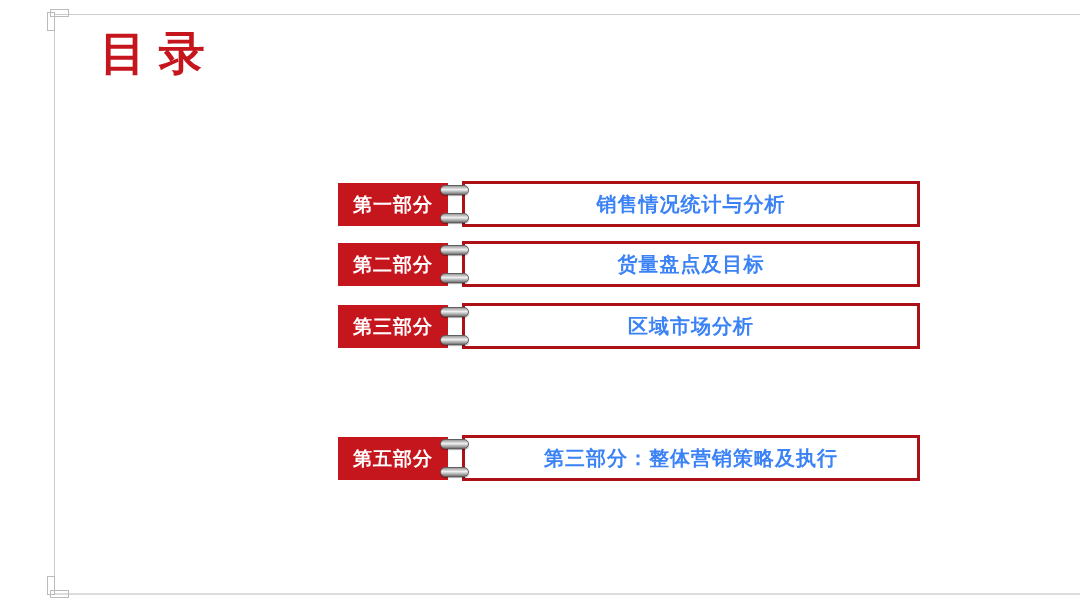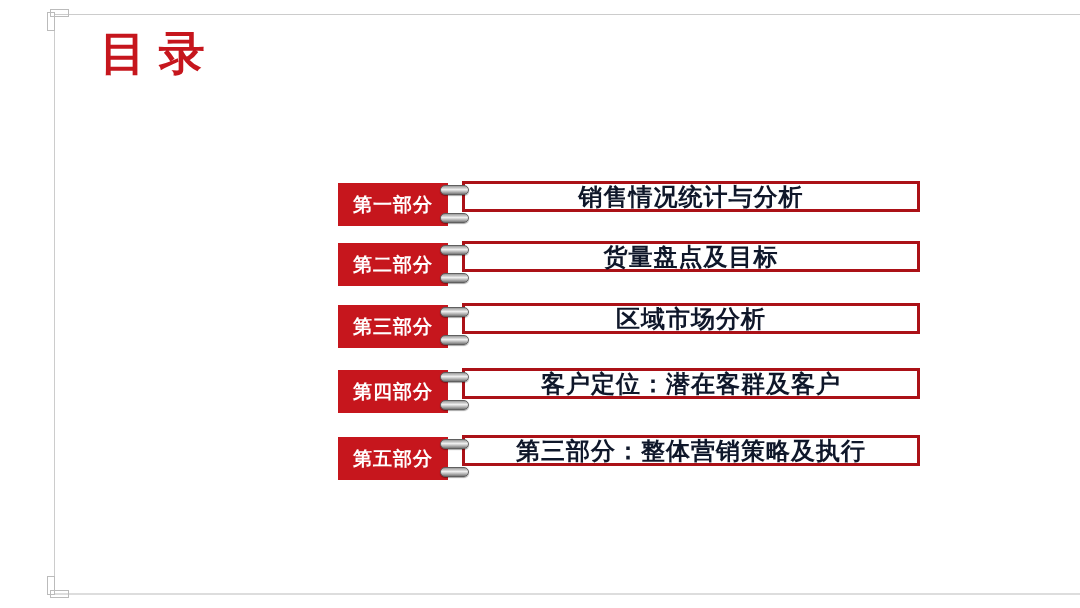--- a/index.html
+++ b/index.html
@@ -26,24 +26,24 @@
   .title-cn{position:absolute;left:62px;top:28px;font-size:46px;line-height:1.1;
     font-weight:900;color:var(--accent);white-space:pre;}
   .title-en{position:absolute;left:117px;top:88px;font-size:22px;font-weight:600;
     color:var(--accent);letter-spacing:0.5px;}
 
   
   .toc-row{position:absolute;left:300px;width:582px;height:47px;}
   .part-tab{position:absolute;left:0;top:2px;width:110px;height:43px;
     background:var(--accent);color:#ffffff;font-size:19px;font-weight:bold;
     display:flex;align-items:center;justify-content:center;letter-spacing:1px;}
-  .title-box{position:absolute;left:124px;top:0;width:458px;height:31px;
+  .title-box{position:absolute;left:124px;top:0;width:458px;height:46px;
     background:#ffffff;border:3px solid var(--accent-dark);box-sizing:border-box;
     display:flex;align-items:center;justify-content:center;
-    font-size:24px;font-weight:bold;color:#0f172a;letter-spacing:1px;}
+    font-size:20px;font-weight:bold;color:#3b82f6;letter-spacing:1px;}
   .ring{position:absolute;left:102px;width:29px;height:10px;z-index:3;
     border:1px solid #5f5f5f;border-radius:6px;box-sizing:border-box;
     background:linear-gradient(180deg,#9a9a9a 0%,#f0f0f0 45%,#7a7a7a 100%);
     box-shadow:0 1px 1px rgba(0,0,0,0.35);}
   .ring.rtop{top:4px;}
   .ring.rbot{top:32px;}
 </style>
 </head>
 <body>
 
@@ -78,26 +78,20 @@
     <div class="ring rbot"></div>
   </div>
 
   <div class="toc-row" style="top:241px">
     <div class="part-tab">第二部分</div>
     <div class="title-box">货量盘点及目标</div>
     <div class="ring rtop"></div>
     <div class="ring rbot"></div>
   </div>
 
-  <div class="toc-row" style="top:368px">
-    <div class="part-tab">第四部分</div>
-    <div class="title-box">客户定位：潜在客群及客户</div>
-    <div class="ring rtop"></div>
-    <div class="ring rbot"></div>
-  </div>
 
   <div class="toc-row" style="top:435px">
     <div class="part-tab">第五部分</div>
     <div class="title-box">第三部分：整体营销策略及执行</div>
     <div class="ring rtop"></div>
     <div class="ring rbot"></div>
   </div>
 
 </div>
 

